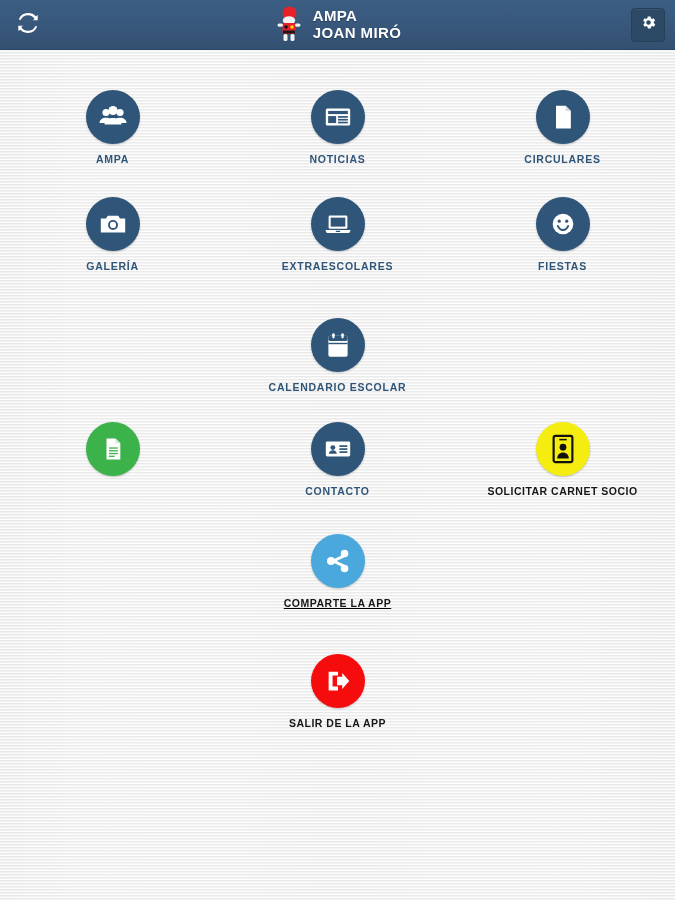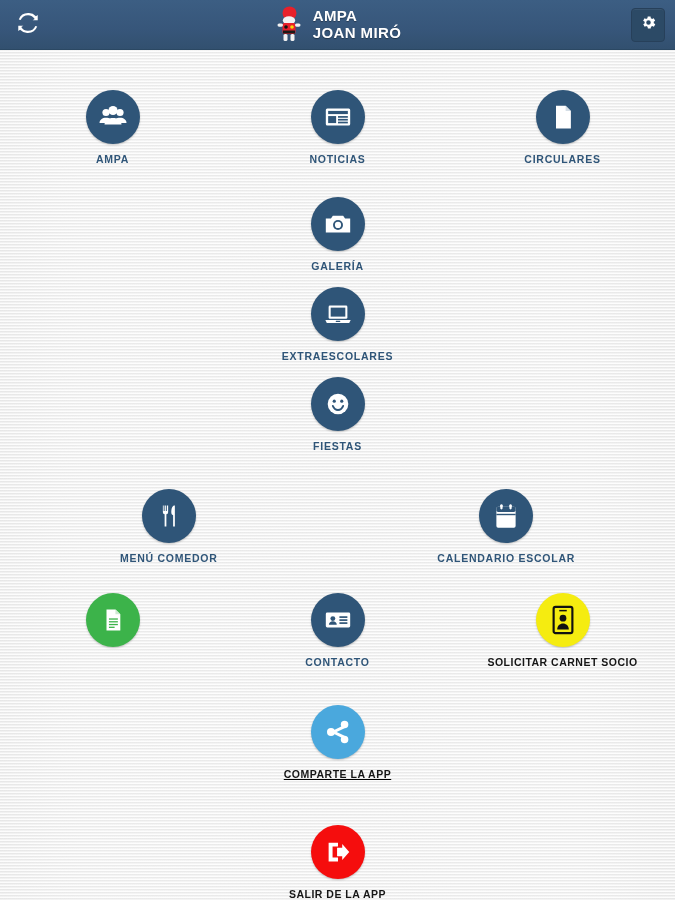--- a/index.html
+++ b/index.html
@@ -145,21 +145,21 @@
     font-weight: bold;
     letter-spacing: 0.75px;
     color: #2f5578;
     text-align: center;
     line-height: 1.3;
     white-space: pre-line;
   }
   .cell-label.dark { color: #161616; letter-spacing: 0.5px; }
 
   .row-gap-1 { margin-bottom: 17px; }
-  .row-gap-2 { margin-bottom: 22px; flex-direction: column; }
+  .row-gap-2 { margin-bottom: 31px; }
   .row-gap-3 { margin-bottom: 14px; }
   .row-gap-4 { margin-bottom: 22px; }
   .row-gap-5 { margin-bottom: 30px; text-decoration: underline; }
 </style>
 </head>
 <body>
 
 <div class="bg-texture"></div>
 
 <div class="header">
@@ -288,29 +288,20 @@
           <circle cx="20" cy="13" r="1.7" fill="#2f5578"></circle>
           <path d="M10.5 18c1.2 3 3.2 4.4 5.5 4.4S20.3 21 21.5 18" stroke="#2f5578" stroke-width="2" fill="none" stroke-linecap="round"></path>
         </svg>
       </div>
       <div class="cell-label">FIESTAS</div>
     </div>
   </div>
 
   <div class="grid-row row-gap-3">
 
-    <div class="cell">
-      <div class="icon-circle">
-        <svg width="28" height="28" viewBox="0 0 32 32">
-          <path d="M9 4v7.5a2.6 2.6 0 0 0 2 2.6V28h2V14.1a2.6 2.6 0 0 0 2-2.6V4h-1.5v6.4h-1.1V4h-1.4v6.4H9.9V4z" fill="#fff"></path>
-          <path d="M21.5 4c-2 1.3-2.9 4-2.9 7.2 0 2.4.7 3.6 2.1 4V28h2V4z" fill="#fff"></path>
-        </svg>
-      </div>
-      <div class="cell-label">MENÚ COMEDOR</div>
-    </div>
 
     <div class="cell">
       <div class="icon-circle">
         <svg width="28" height="28" viewBox="0 0 32 32">
           <rect x="9.5" y="2.5" width="2.6" height="5.5" rx="1.3" fill="#fff"></rect>
           <rect x="19.9" y="2.5" width="2.6" height="5.5" rx="1.3" fill="#fff"></rect>
           <rect x="5" y="5.5" width="22" height="24" rx="2" fill="#fff"></rect>
           <rect x="5" y="5.5" width="22" height="6" rx="2" fill="#2f5578"></rect>
           <rect x="9.5" y="3.5" width="2.6" height="5" rx="1.3" fill="#fff"></rect>
           <rect x="19.9" y="3.5" width="2.6" height="5" rx="1.3" fill="#fff"></rect>

